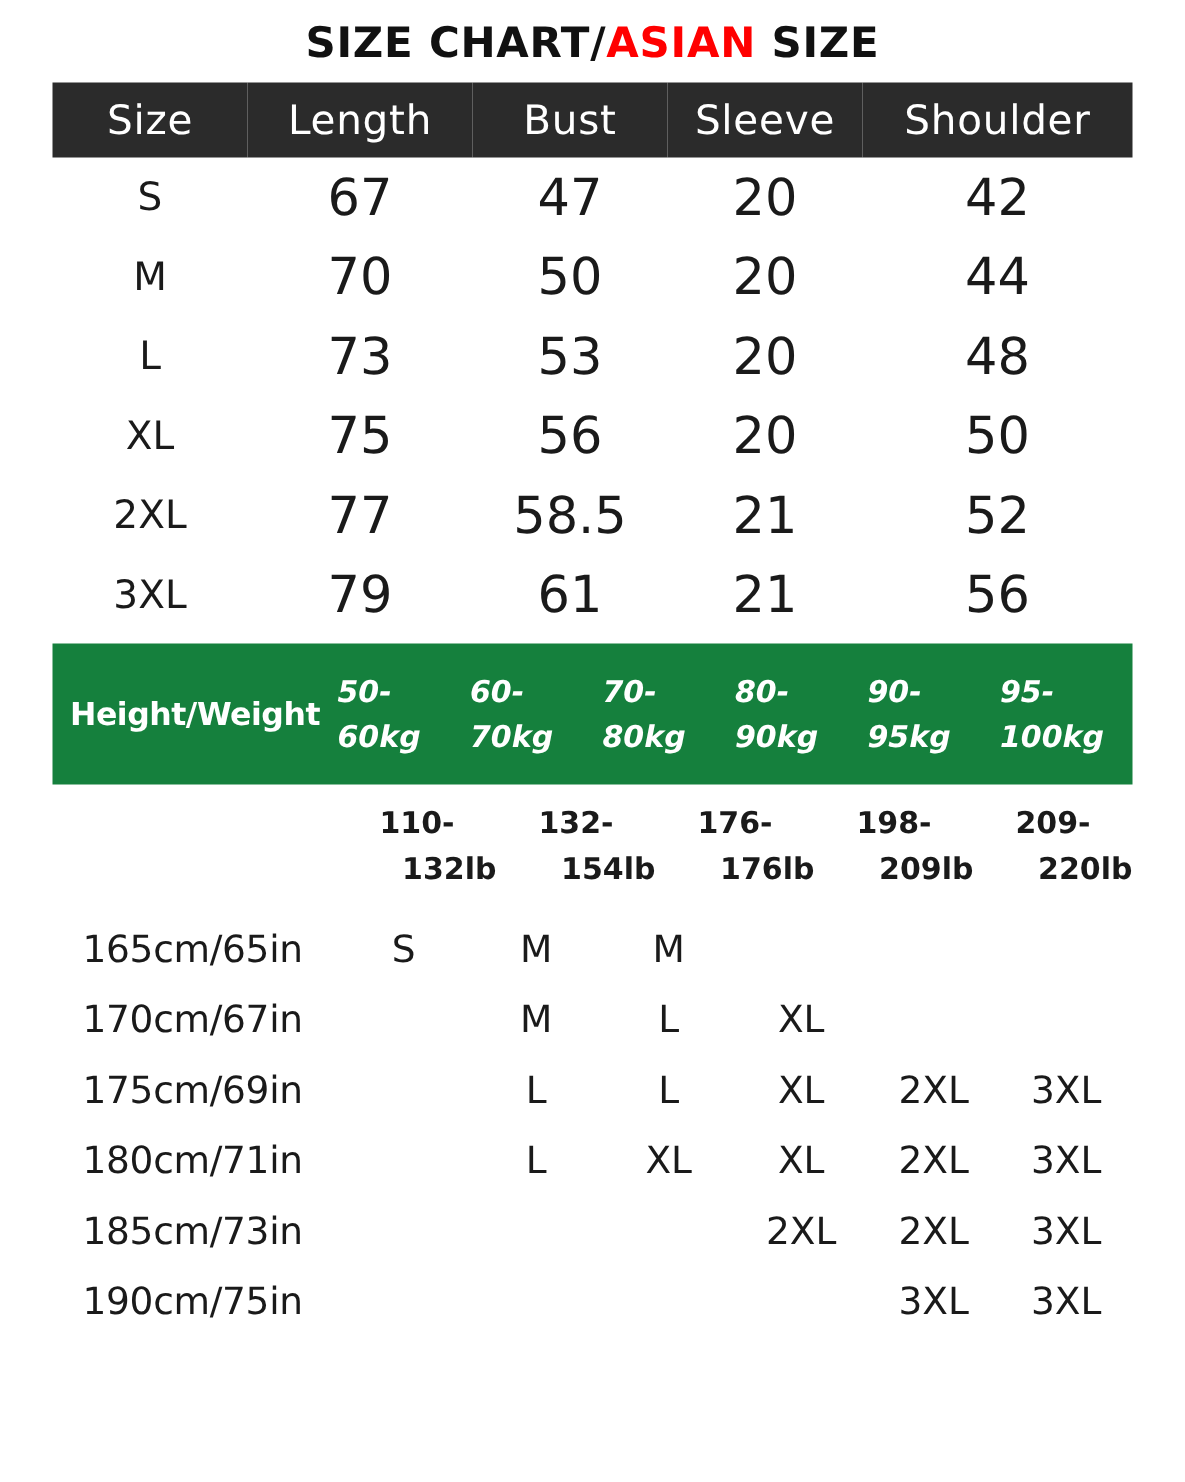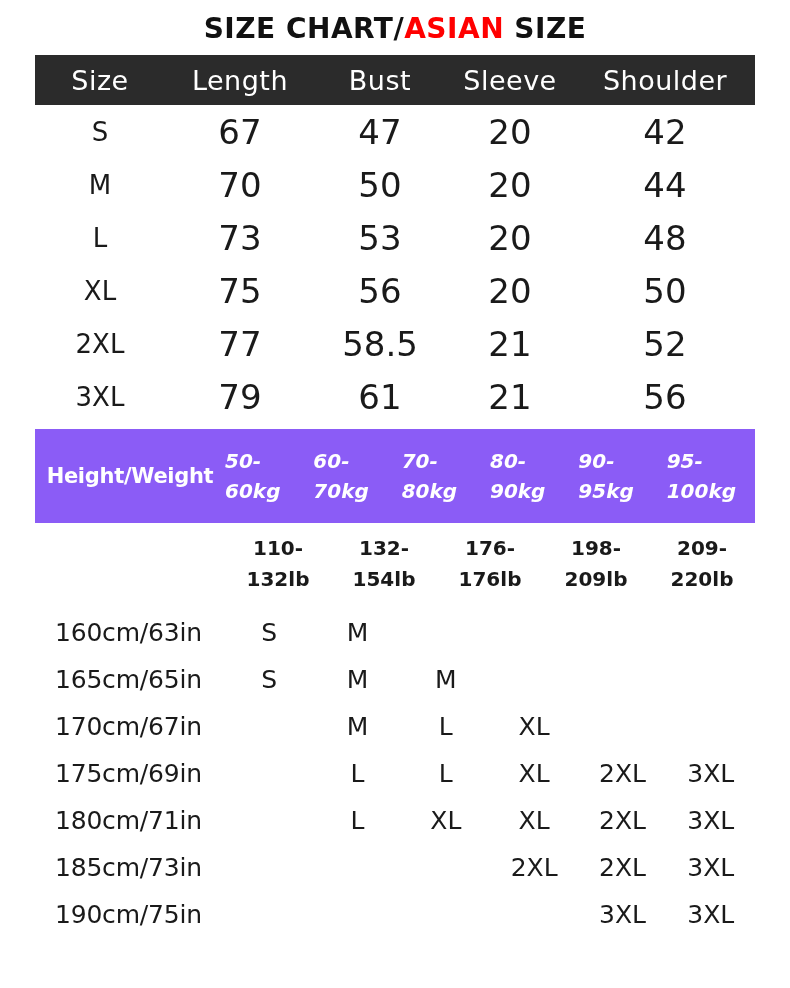--- a/index.html
+++ b/index.html
@@ -65,21 +65,21 @@
     height: 53px;
     color: #1a1a1a;
   }
   .size-table tbody td.sz {
     font-size: 26px;
   }
 
   
   .hw-band {
     margin-top: 6px;
-    background: #8b5cf6;
+    background: #15803d;
     color: #ffffff;
     width: 720px;
     margin-left: auto;
     margin-right: auto;
     height: 94px;
     display: flex;
     align-items: center;
     box-sizing: border-box;
   }
   .hw-label {
@@ -123,21 +123,21 @@
   }
   .lb-cell {
     flex: 1 1 0;
     text-align: center;
     font-size: 20px;
     font-weight: bold;
     line-height: 1.55;
     color: #1a1a1a;
   }
   .lb-cell .l1 { display: block; }
-  .lb-cell .l2 { display: block; }
+  .lb-cell .l2 { display: block; text-align: right; }
 
   
   .rec-table {
     width: 720px;
     margin: 14px auto 0 auto;
     border-collapse: collapse;
     table-layout: fixed;
   }
   .rec-table td {
     padding: 0;
@@ -289,29 +289,20 @@
       <col style="width:190px">
       <col>
         <col>
         <col>
         <col>
         <col>
         <col>
     </colgroup>
     <tbody>
       <tr>
-        <td class="height-cell">160cm/63in</td>
-        <td>S</td>
-        <td>M</td>
-        <td></td>
-        <td></td>
-        <td></td>
-        <td></td>
-      </tr>
-      <tr>
         <td class="height-cell">165cm/65in</td>
         <td>S</td>
         <td>M</td>
         <td>M</td>
         <td></td>
         <td></td>
         <td></td>
       </tr>
       <tr>
         <td class="height-cell">170cm/67in</td>

